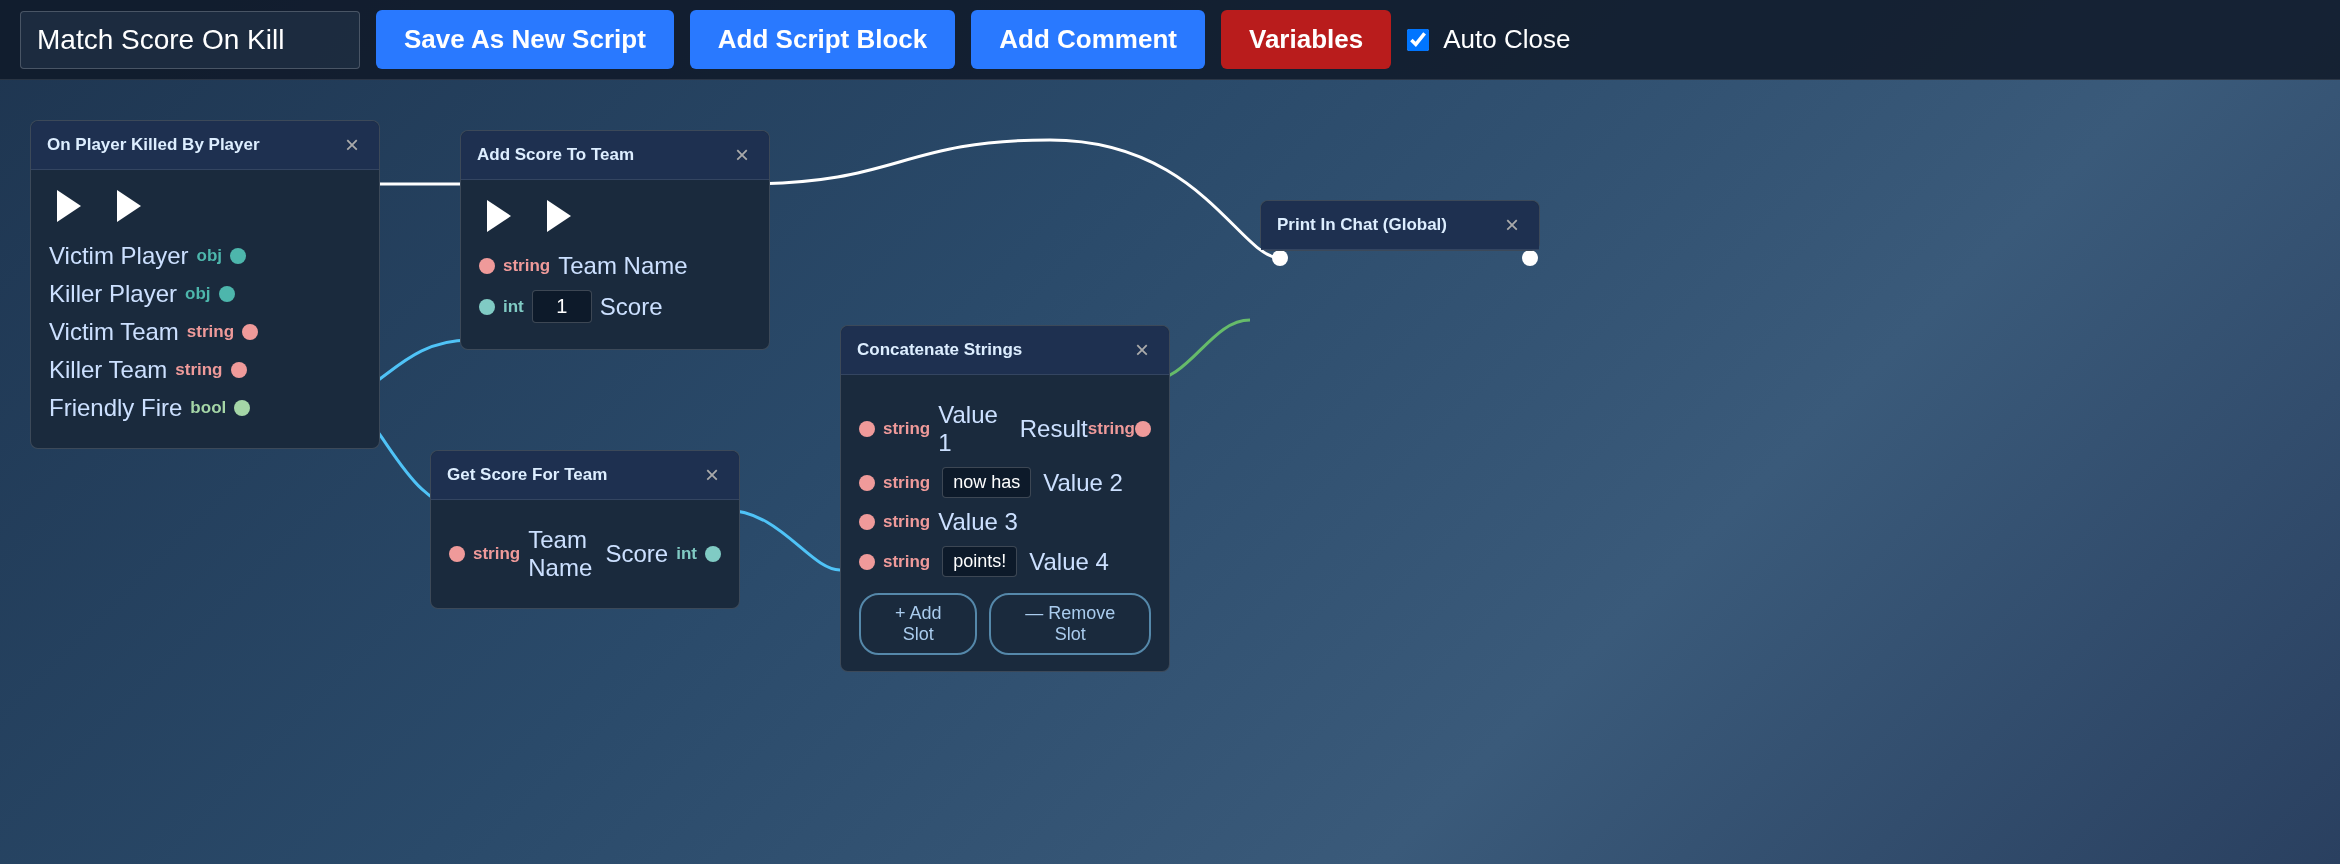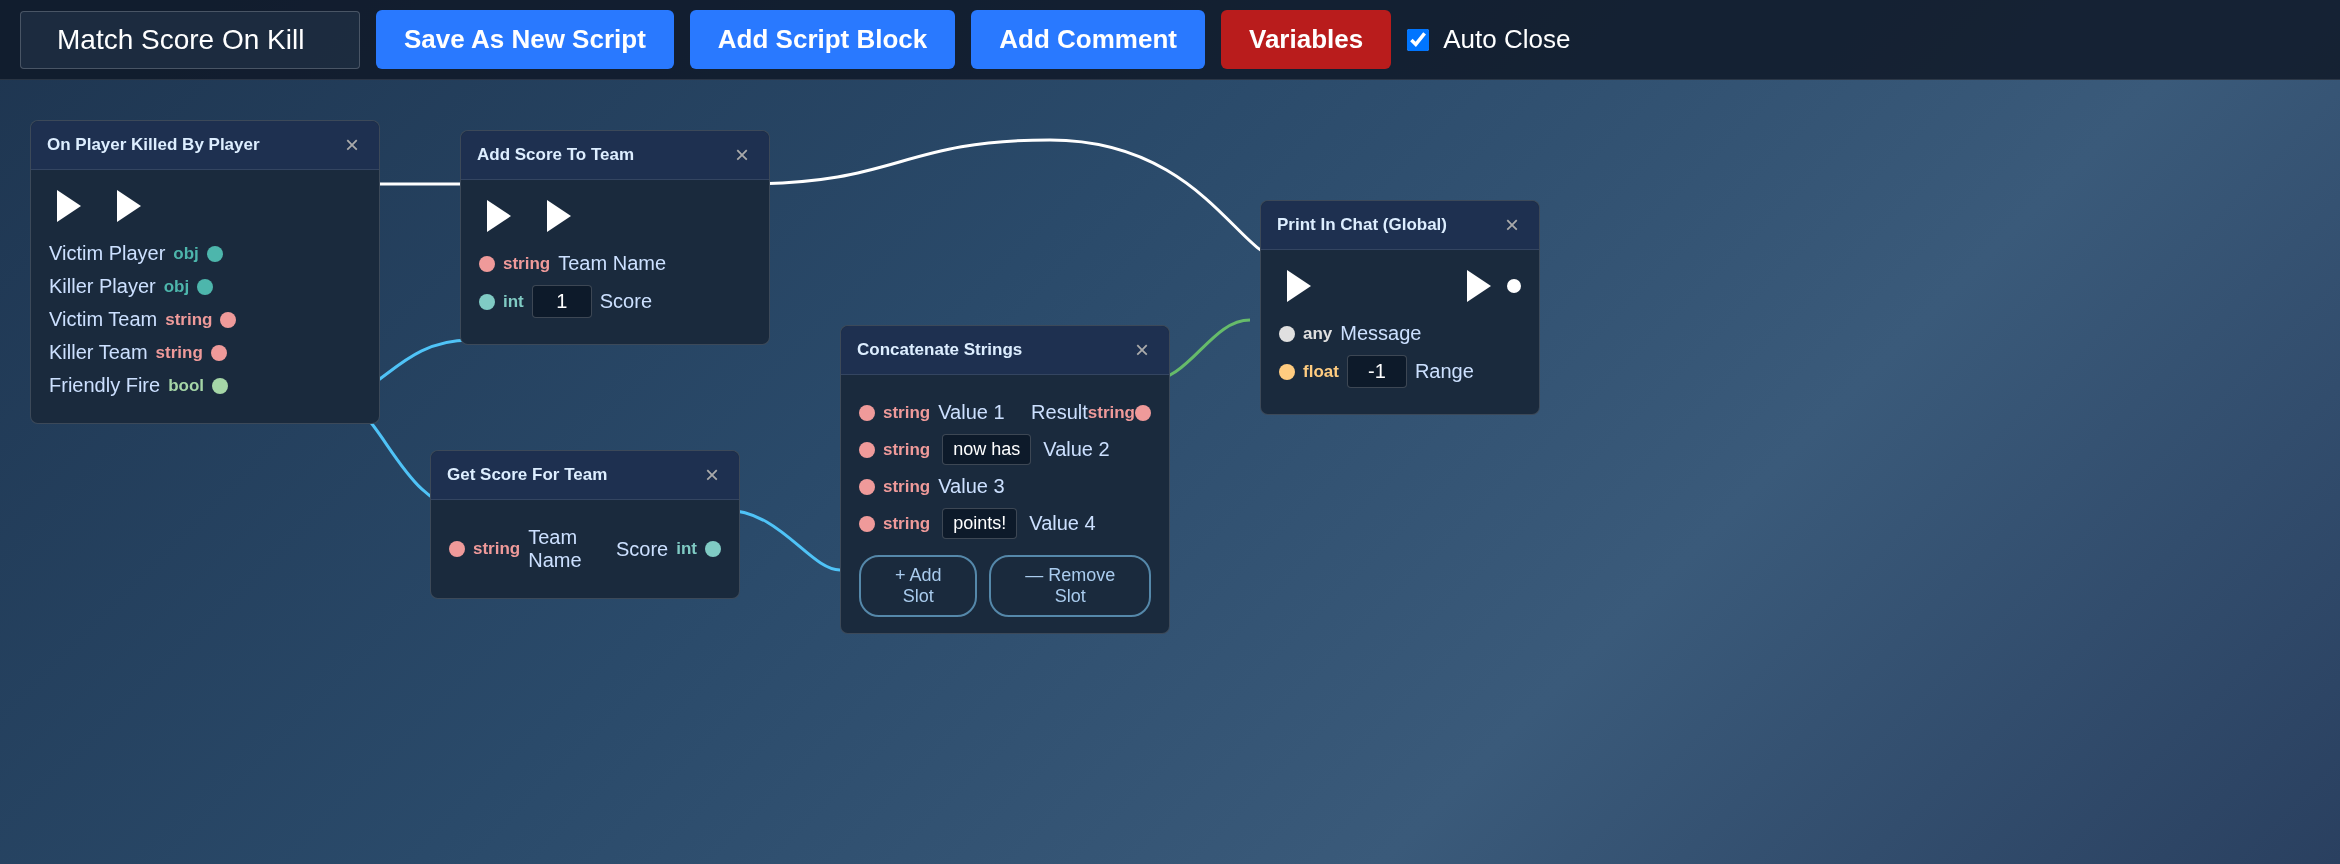--- a/index.html
+++ b/index.html
@@ -37,21 +37,21 @@
       z-index: 100;
       border-bottom: 1px solid rgba(255,255,255,0.1);
     }
 
     #title-box {
       background: rgba(30, 45, 65, 0.9);
       border: 1px solid rgba(255,255,255,0.2);
       color: #fff;
       font-size: 28px;
       font-weight: 500;
-      padding: 12px 36px;
+      padding: 12px 16px;
       border-radius: 4px;
       min-width: 340px;
     }
 
     .toolbar-btn {
       background: #2979ff;
       color: #fff;
       border: none;
       border-radius: 6px;
       font-size: 26px;
@@ -200,21 +200,21 @@
 
     .type-label.obj { color: #4db6ac; }
     .type-label.string { color: #ef9a9a; }
     .type-label.bool { color: #a5d6a7; }
     .type-label.int { color: #80cbc4; }
     .type-label.float { color: #ffcc80; }
     .type-label.any { color: #e0e0e0; }
 
     .pin-name {
       color: #cce0ff;
-      font-size: 20px;
+      font-size: 24px;
     }
 
     
     .inline-input {
       background: #0d1a2a;
       border: 1px solid rgba(255,255,255,0.2);
       color: #fff;
       font-size: 20px;
       padding: 4px 10px;
       border-radius: 4px;
@@ -440,44 +440,15 @@
         <button class="slot-btn">— Remove Slot</button>
       </div>
     </div>
   </div>
 
   <div class="script-block" style="left: 1260px; top: 120px; width: 280px;">
     <div class="block-header">
       <span class="block-title">Print In Chat (Global)</span>
       <button class="close-btn">×</button>
     </div>
-    <div class="block-body">
-
-      <div class="exec-row-both">
-        <div class="exec-left">
-          <div class="exec-pin">
-            <div class="exec-triangle"></div>
-          </div>
-        </div>
-        <div class="exec-right">
-          <div class="exec-pin">
-            <div class="exec-triangle"></div>
-          </div>
-          <div class="pin-dot exec" style="width:14px;height:14px;"></div>
-        </div>
-      </div>
-
-      <div class="pin-row">
-        <div class="pin-dot any"></div>
-        <span class="type-label any">any</span>
-        <span class="pin-name">Message</span>
-      </div>
-
-      <div class="pin-row">
-        <div class="pin-dot float"></div>
-        <span class="type-label float">float</span>
-        <input class="inline-input" type="text" value="-1" style="">
-        <span class="pin-name">Range</span>
-      </div>
-    </div>
   </div>
 
 </div>
 
 </body></html>

